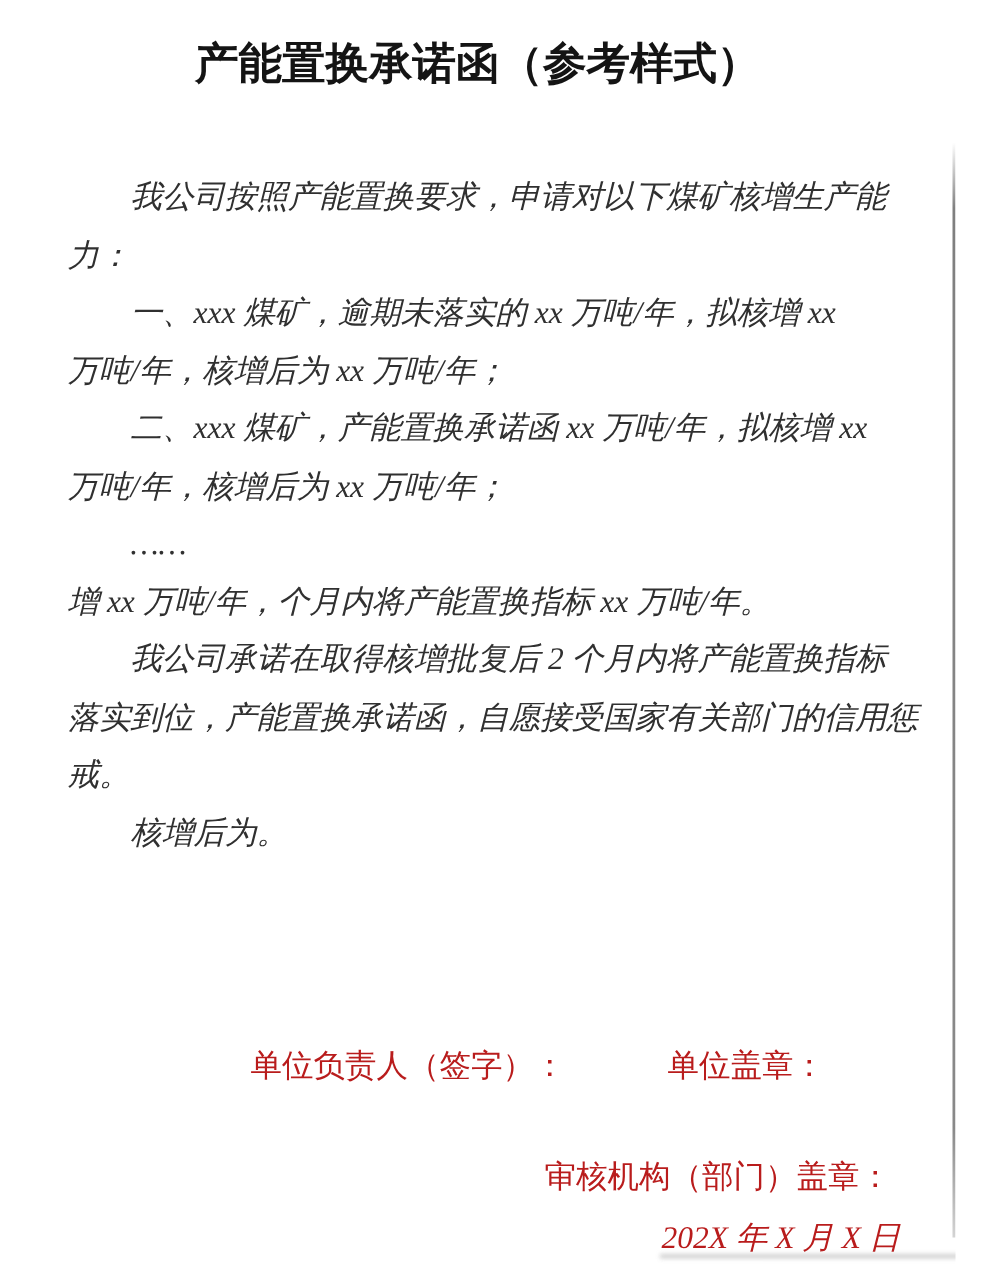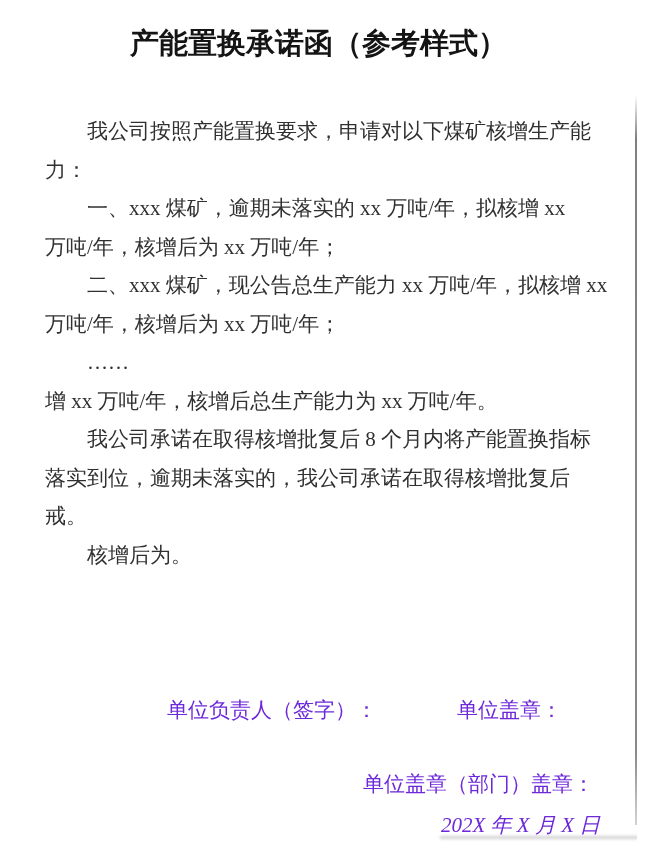--- a/index.html
+++ b/index.html
@@ -26,33 +26,34 @@
     letter-spacing: 0px;
   }
   .body-text {
     margin: 50px 42px 0 45px;
     font-size: 21px;
     line-height: 38.5px;
     color: #303030;
   }
   .line {
     white-space: nowrap;
+    font-style: italic;
   }
   .line.indent {
     text-indent: 42px;
   }
   .abs-label {
     position: absolute;
     font-size: 21px;
     line-height: 24px;
     white-space: nowrap;
-    color: #6d28d9;
+    color: #b91c1c;
   }
   .sig-responsible { top: 698px; left: 167px; }
-  .sig-unit       { top: 698px; left: 457px; }
+  .sig-unit       { top: 698px; left: 445px; }
   .sig-review     { top: 772px; left: 363px; }
   .sig-date       { top: 813px; left: 441px; font-style: italic; }
   .edge-right {
     position: absolute;
     right: 0;
     top: 95px;
     width: 2px;
     height: 730px;
     background: linear-gradient(#ffffff, #5f5f5f 6%, #6b6b6b 90%, #c9c9c9);
     opacity: 0.8;
@@ -73,35 +74,35 @@
 
 <div class="page">
 
   <h1 class="title">产能置换承诺函（参考样式）</h1>
 
   <div class="body-text">
       <div class="line indent">我公司按照产能置换要求，申请对以下煤矿核增生产能</div>
       <div class="line">力：</div>
       <div class="line indent">一、xxx 煤矿，逾期未落实的 xx 万吨/年，拟核增 xx</div>
       <div class="line">万吨/年，核增后为 xx 万吨/年；</div>
-      <div class="line indent">二、xxx 煤矿，现公告总生产能力 xx 万吨/年，拟核增 xx</div>
+      <div class="line indent">二、xxx 煤矿，产能置换承诺函 xx 万吨/年，拟核增 xx</div>
       <div class="line">万吨/年，核增后为 xx 万吨/年；</div>
       <div class="line indent">……</div>
-      <div class="line">增 xx 万吨/年，核增后总生产能力为 xx 万吨/年。</div>
-      <div class="line indent">我公司承诺在取得核增批复后 8 个月内将产能置换指标</div>
-      <div class="line">落实到位，逾期未落实的，我公司承诺在取得核增批复后</div>
+      <div class="line">增 xx 万吨/年，个月内将产能置换指标 xx 万吨/年。</div>
+      <div class="line indent">我公司承诺在取得核增批复后 2 个月内将产能置换指标</div>
+      <div class="line">落实到位，产能置换承诺函，自愿接受国家有关部门的信用惩</div>
       <div class="line">戒。</div>
       <div class="line indent">核增后为。</div>
     </div>
 
   <div class="abs-label sig-responsible">单位负责人（签字）：</div>
 
   <div class="abs-label sig-unit">单位盖章：</div>
 
-  <div class="abs-label sig-review">单位盖章（部门）盖章：</div>
+  <div class="abs-label sig-review">审核机构（部门）盖章：</div>
 
   <div class="abs-label sig-date">202X 年 X 月 X 日</div>
 
   <div class="edge-right"></div>
 
   <div class="edge-bottom-smudge"></div>
 
 </div>
 
 </body></html>

